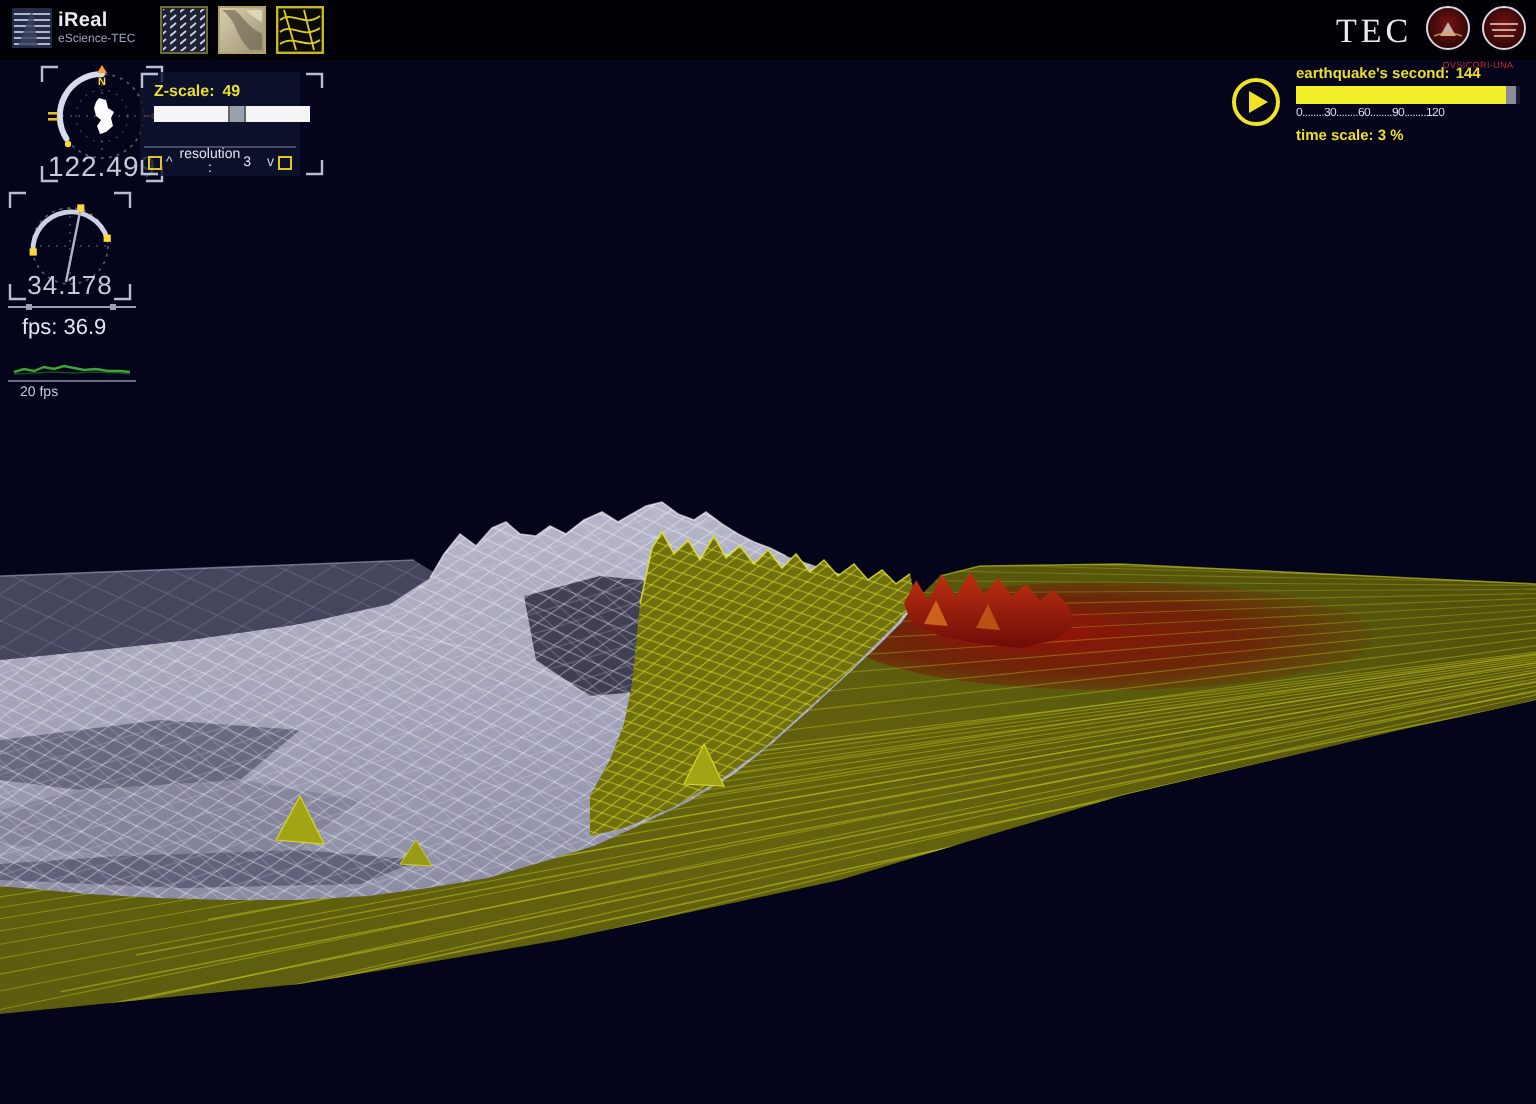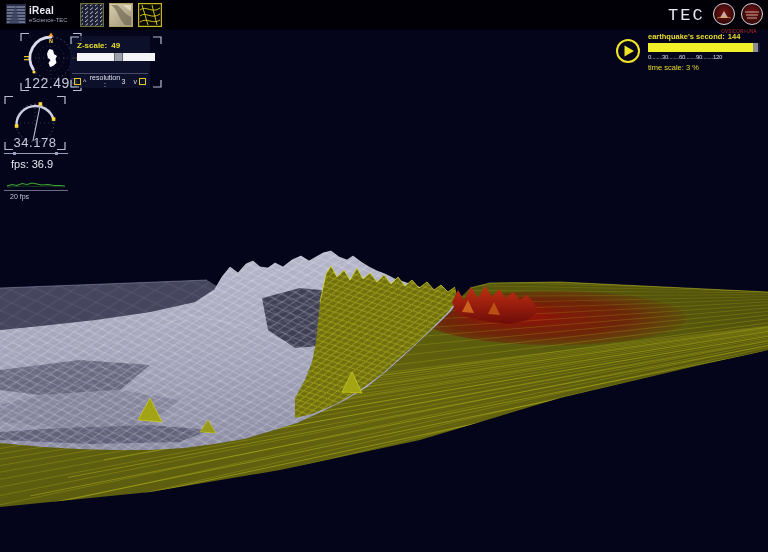--- a/index.html
+++ b/index.html
@@ -14,21 +14,21 @@
   .brand{position:absolute;left:6px;top:4px;display:flex;align-items:center;gap:3px;}
   .brand-text{display:flex;flex-direction:column;line-height:1;justify-content:flex-end;}
   .brand-title{color:#e9eaf2;font-size:10px;font-weight:bold;letter-spacing:.2px;}
   .brand-sub{color:#9fa3bc;font-size:6px;margin-top:1px;}
   .texbtns{position:absolute;left:80px;top:3px;display:flex;gap:5px;}
   .texbtn{width:24px;height:24px;padding:0;border:none;background:transparent;cursor:pointer;}
   .titleblock{position:absolute;left:170px;top:4px;line-height:1;}
   .main-title{color:#ded832;font-size:12px;font-weight:bold;letter-spacing:.2px;}
   .main-sub{color:#c9c32c;font-size:7px;margin-top:3px;}
   .tec{position:absolute;left:668px;top:6px;color:#e9e9f2;font-size:17px;
-       font-family:Liberation Mono, monospace;letter-spacing:2px;}
+       font-family:Liberation Serif, serif;letter-spacing:2px;}
   .orgs{position:absolute;left:710px;top:2px;width:58px;text-align:center;}
   .org-caption{color:#c03030;font-size:4.5px;line-height:1;display:block;margin-top:0px;letter-spacing:.2px;}
   
   .panel{position:absolute;z-index:5;}
   .dial1{left:20px;top:32px;width:62px;height:60px;}
   .dial2{left:4px;top:95px;width:62px;height:56px;}
   .dial-value{position:absolute;left:0;right:0;bottom:1px;text-align:center;
       color:rgba(216,219,233,.92);font-size:14px;letter-spacing:.5px;}
   .dial2 .dial-value{font-size:13px;}
   .zpanel{left:70px;top:36px;width:80px;height:52px;background:rgba(16,20,48,.82);}
@@ -51,21 +51,21 @@
   
   .righthud{position:absolute;left:612px;top:32px;width:154px;height:46px;z-index:5;}
   .playbtn{position:absolute;left:0;top:2px;width:34px;height:34px;cursor:pointer;background:transparent;border:none;padding:0;}
   .sec-row{position:absolute;left:36px;top:0;color:#ecdf2b;font-size:7.5px;font-weight:bold;white-space:nowrap;}
   .sec-row span{margin-right:3px;}
   .sec-bar{position:absolute;left:36px;top:11px;width:112px;height:9px;background:#181a30;cursor:pointer;}
   .sec-fill{position:absolute;left:0;top:0;height:9px;background:#f2ee28;}
   .sec-thumb{position:absolute;top:0;width:5px;height:9px;background:#8d8d96;cursor:ew-resize;}
   .sec-ruler{position:absolute;left:36px;top:22px;width:114px;color:#d9dcea;font-size:6px;
       letter-spacing:-0.3px;white-space:nowrap;overflow:hidden;}
-  .ts-row{position:absolute;left:36px;top:31px;color:#ecdf2b;font-size:7.5px;font-weight:normal;}
+  .ts-row{position:absolute;left:36px;top:31px;color:#ecdf2b;font-size:7.5px;font-weight:bold;}
   
   #terrain-svg{position:absolute;left:0;top:30px;z-index:1;cursor:grab;}
 </style>
 </head>
 <body>
 
 <div class="topbar">
   <div class="brand">
     <svg width="20" height="20">
       <rect x="0" y="0" width="20" height="20" fill="#262c44"></rect>

